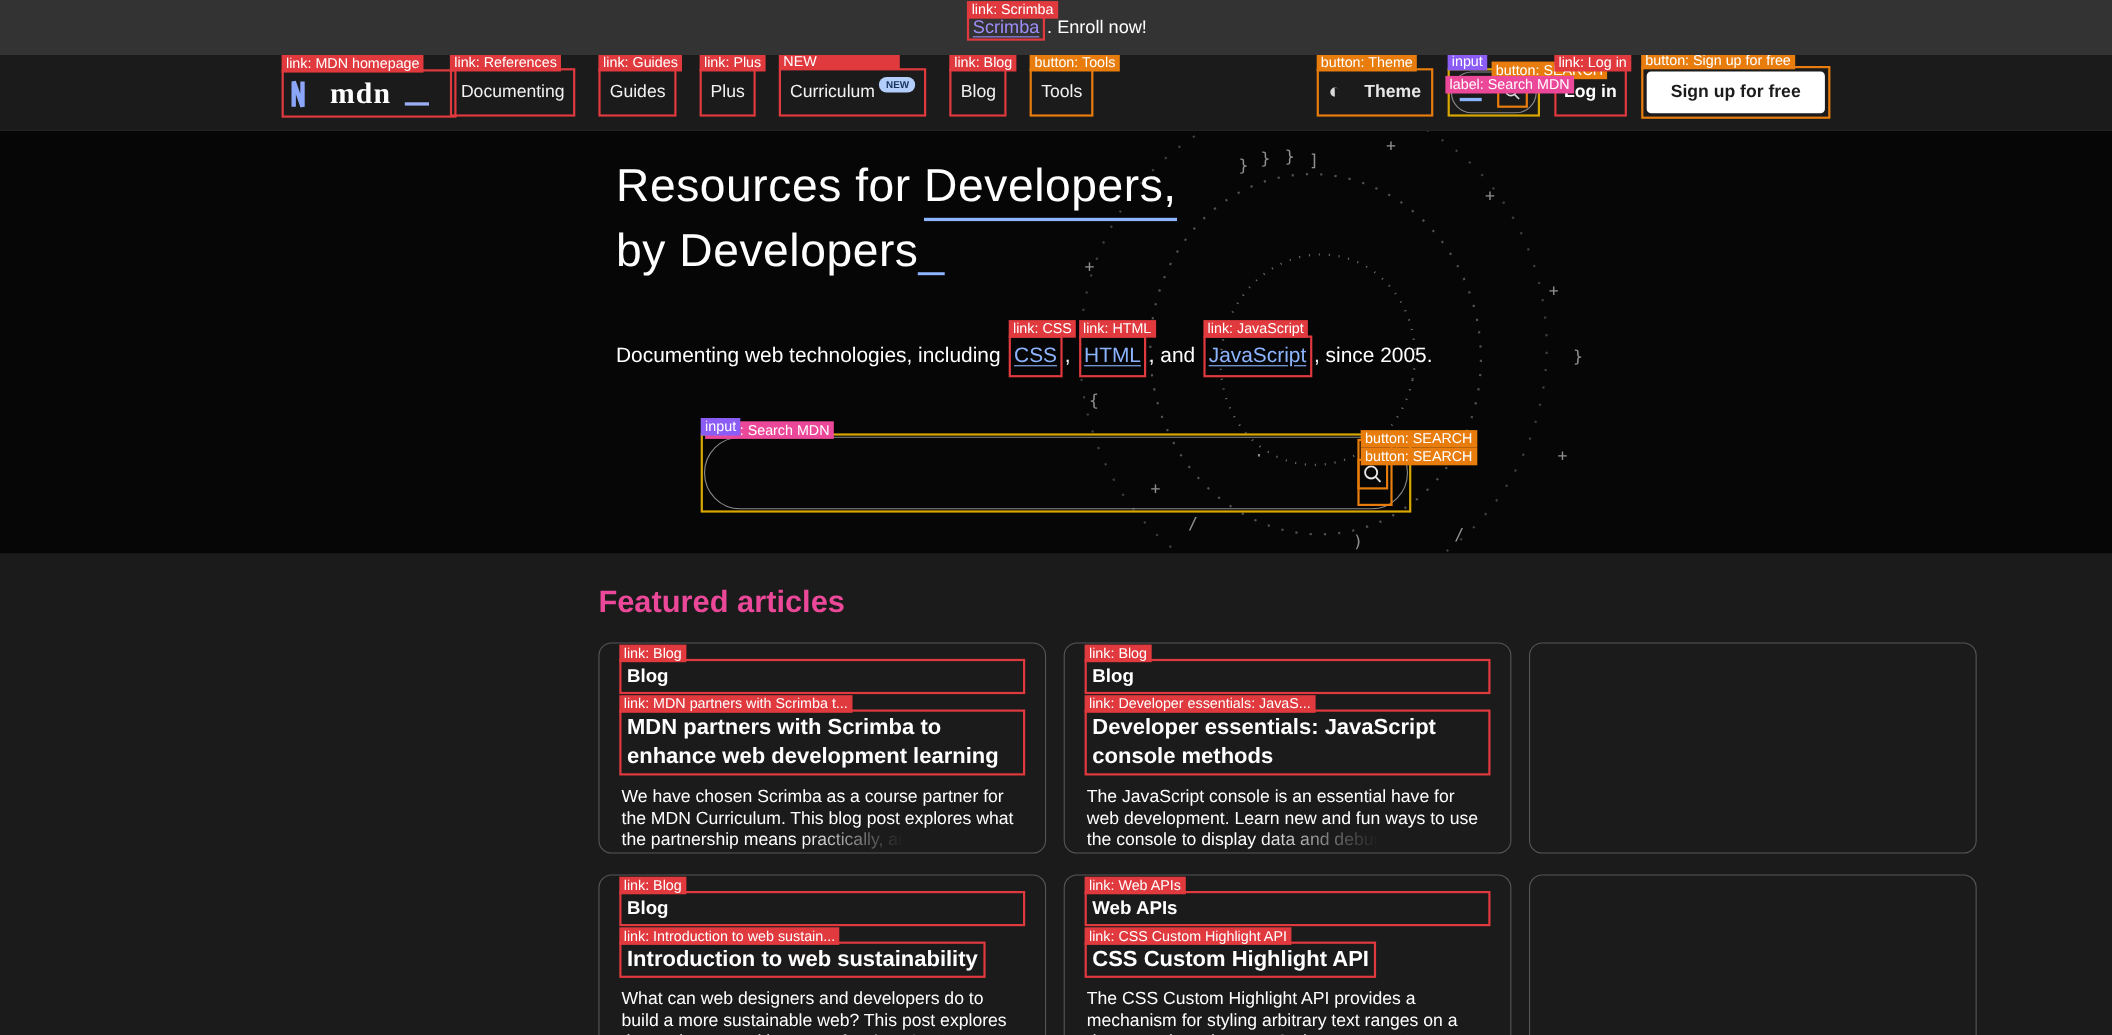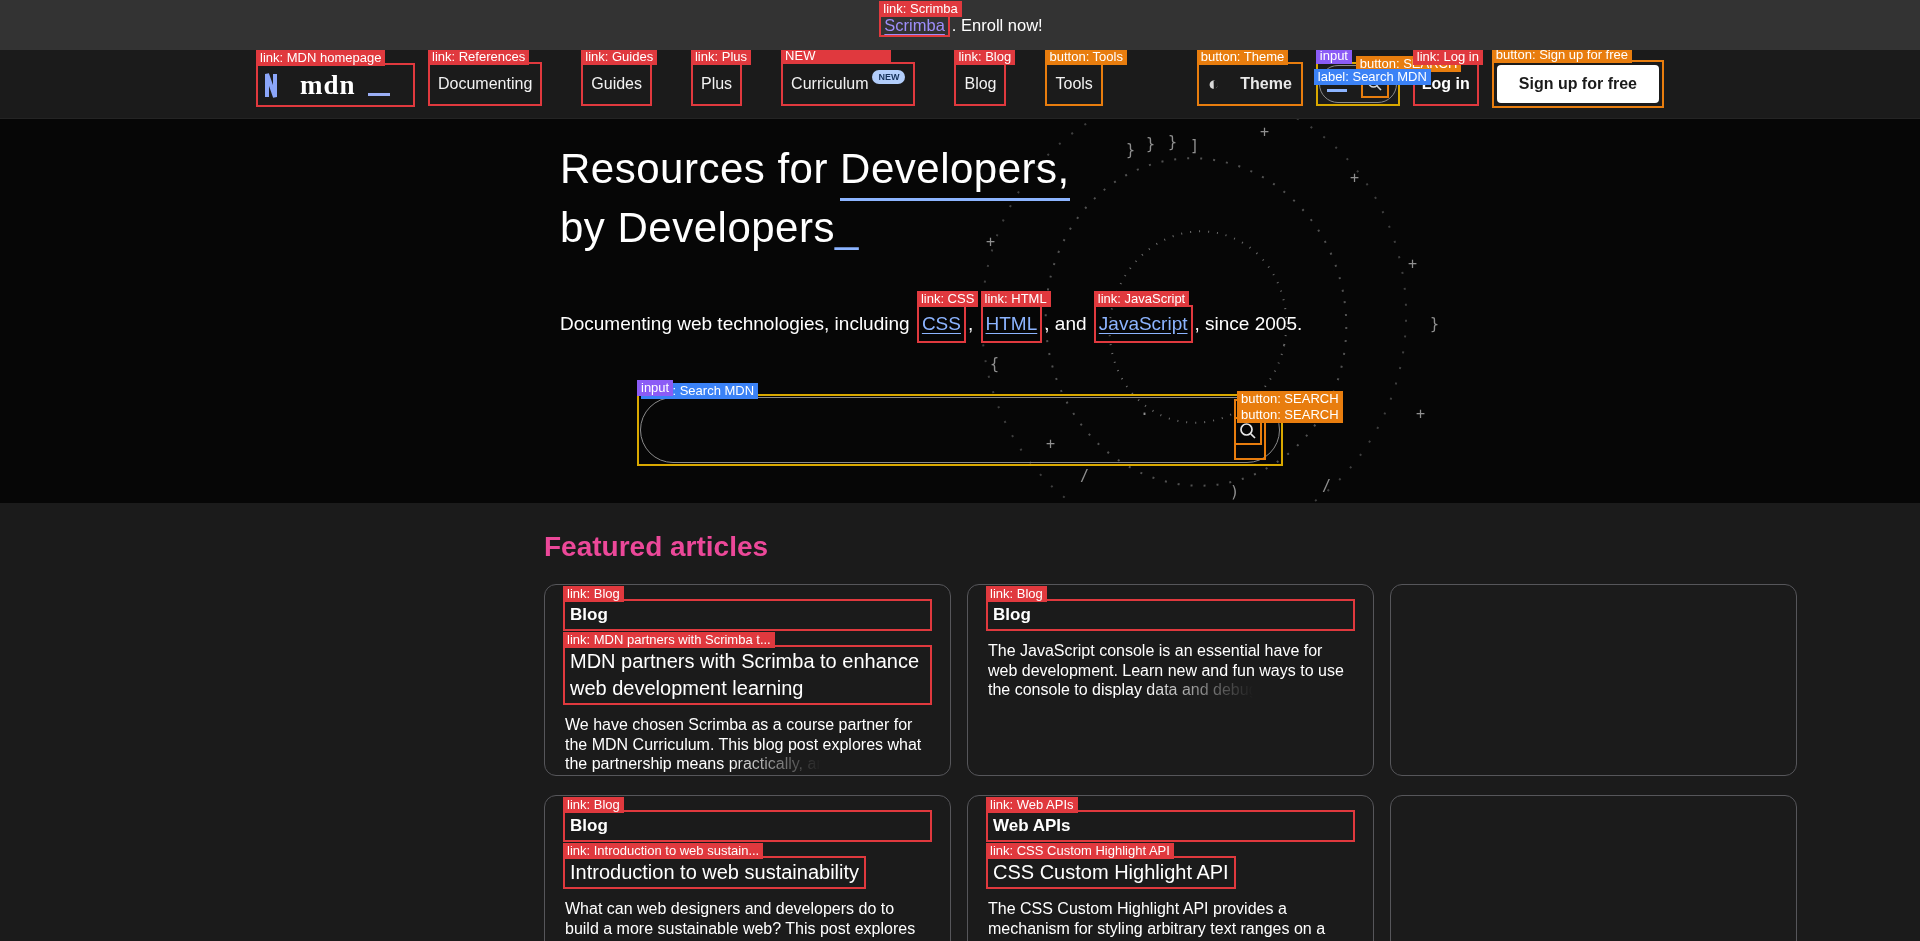--- a/index.html
+++ b/index.html
@@ -10,21 +10,21 @@
   }
 
   
   .tag {
     position:absolute; left:-2px; top:-15px; z-index:9;
     font:13px/16px "Liberation Sans", sans-serif; color:#fff;
     padding:0 4px; white-space:nowrap;
   }
   .tag.red   { background:#e0393e; }
   .tag.orange{ background:#e87d0e; }
-  .tag.green { background:#3b82f6; }
+  .tag.green { background:#ec4899; }
   .tag.gold  { background:#8b5cf6; }
 
   
   .banner {
     position:relative; height:50px; background:#333333; z-index:4;
     display:flex; align-items:center; justify-content:center;
     font-size:16.5px;
   }
   .inline-bx {
     position:relative; display:inline-block; border:2px solid #e0393e;
@@ -32,21 +32,21 @@
   }
   .link-purple { color:#9e8efa; text-decoration:underline; text-underline-offset:3px; }
   .link-blue   { color:#8cb4ff; text-decoration:underline; text-underline-offset:3px; }
 
   
   .nav {
     position:relative; height:69px; background:#1b1b1b; z-index:3;
     border-bottom:1px solid #242424;
   }
   .nav-left {
-    position:absolute; left:428px; top:12px; display:flex; gap:39px; align-items:center;
+    position:absolute; left:409px; top:12px; display:flex; gap:21px; align-items:center;
   }
   .logo-box {
     position:absolute; left:256px; top:13px; width:159px; height:44px;
     border:2px solid #e0393e; display:flex; align-items:center; padding-left:6px;
   }
   .logo-word { font-family:"Liberation Serif", serif; font-weight:700; font-size:27px; letter-spacing:1px; margin-left:6px; }
   .logo-cursor { display:inline-block; width:22px; height:3px; background:#9aaef5; margin-left:12px; margin-top:18px; }
   .nav-item {
     position:relative; border:2px solid #e0393e; height:44px;
     display:flex; align-items:center; padding:0 8px; font-size:16px; color:#f2f2f2;
@@ -129,21 +129,21 @@
   .card.shell { left:1390px; padding:0; }
   .cat-row {
     position:relative; border:2px solid #e0393e; height:32px;
     display:flex; align-items:center; padding-left:5px;
     font-size:17px; font-weight:700; color:#fff;
   }
   .ttl-wrap {
     position:relative; display:inline-block; border:2px solid #e0393e;
     margin-top:14px; padding:1px 5px; max-width:100%;
   }
-  .ttl-wrap h3 { font-size:20px; line-height:27px; font-weight:400; color:#fff; }
+  .ttl-wrap h3 { font-size:20px; line-height:27px; font-weight:700; color:#fff; }
   .card-body { margin:10px 2px 0; font-size:16px; line-height:19.5px; color:#fff; }
   .fade {
     background:linear-gradient(90deg, #ffffff 0%, rgba(255,255,255,0) 96%);
     -webkit-background-clip:text; background-clip:text; color:transparent;
   }
 </style>
 </head>
 <body>
 
 <div class="page">
@@ -298,20 +298,24 @@
       <p class="card-body">
         <span>We have chosen Scrimba as a course partner for the MDN Curriculum. This blog post explores what the partnership means </span><span class="fade">practically, an</span>
       </p>
     </article>
 
     <article class="card r1 c2">
       <div class="cat-row">
         <span class="tag red">link: Blog</span>
         <span>Blog</span>
       </div>
+      <div class="ttl-wrap">
+        <span class="tag red">link: Developer essentials: JavaS...</span>
+        <h3>Developer essentials: JavaScript console methods</h3>
+      </div>
       <p class="card-body">
         <span>The JavaScript console is an essential have for web development. Learn new and fun ways to use the console to display </span><span class="fade">data and debug</span>
       </p>
     </article>
 
     <article class="card r1 shell"></article>
 
     <article class="card r2 c1">
       <div class="cat-row">
         <span class="tag red">link: Blog</span>

